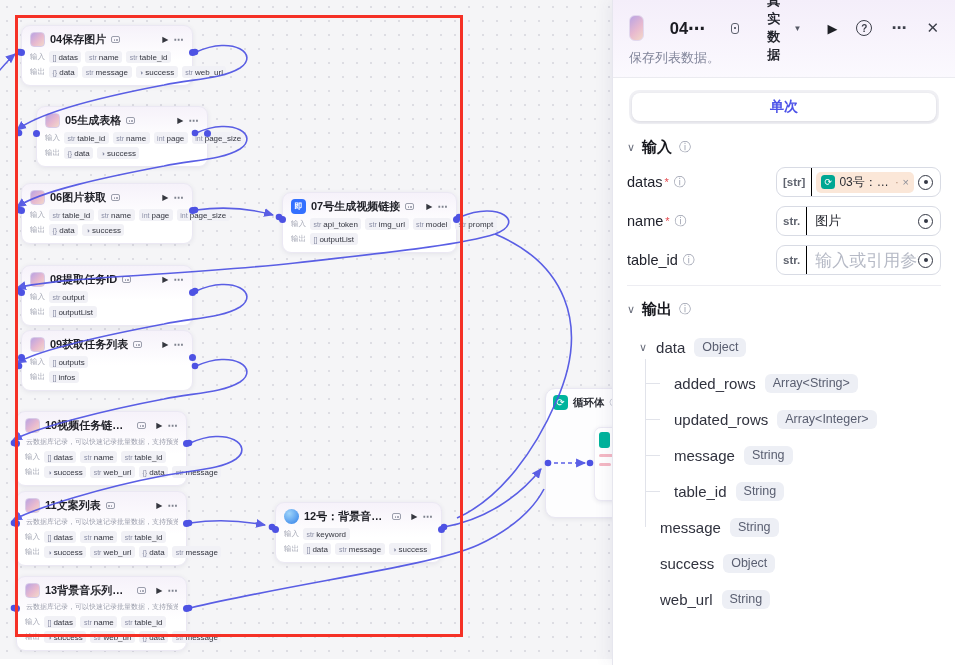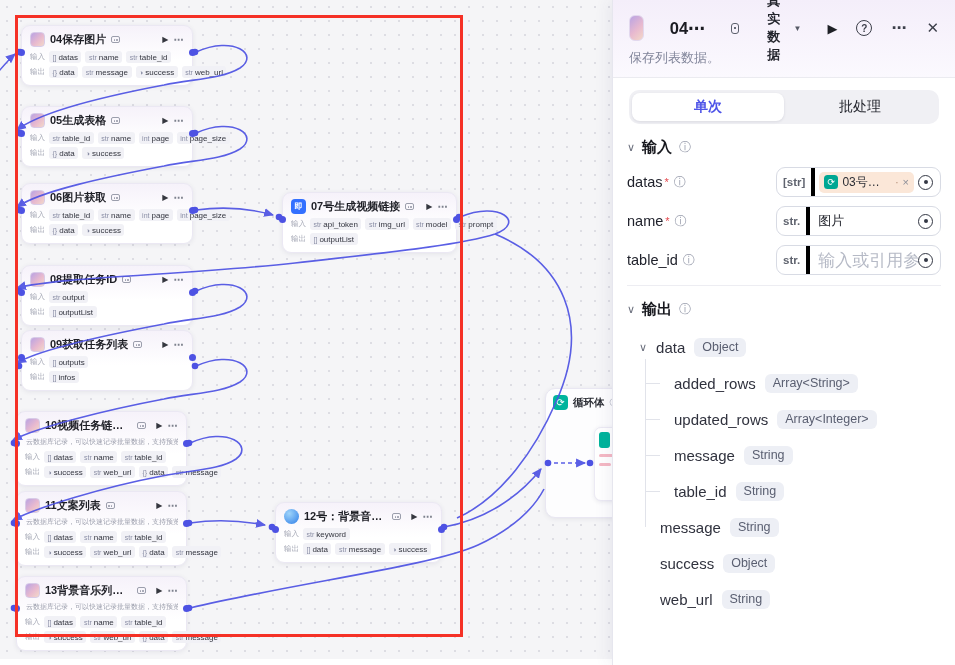--- a/index.html
+++ b/index.html
@@ -94,21 +94,21 @@
   .sec-title b { font-size:15px; color:#17181e; }
   .info-ic { font-size:12px; color:#9ca0af; cursor:pointer; font-style:normal; }
 
   .cols { display:grid; grid-template-columns:149px 1fr; margin-bottom:9px; }
   .cols span { font-size:13px; color:#9fa3b2; }
   .vrow { display:grid; grid-template-columns:149px 1fr; align-items:center; margin-bottom:9px; }
   .vname { font-size:14.5px; color:#20222c; display:flex; align-items:center; gap:5px; }
   .vname sup { color:#e5484d; font-size:11px; margin-left:-3px; }
   .vbox { height:30px; border:1px solid #d8dbe4; border-radius:9px; background:#fff;
     display:flex; align-items:center; overflow:hidden; }
-  .vpre { font-size:11.5px; font-weight:600; color:#60646f; padding:0 6px; border-right:4px solid #000000;
+  .vpre { font-size:11.5px; font-weight:600; color:#60646f; padding:0 6px; border-right:1px solid #000000;
     height:100%; display:flex; align-items:center; flex:0 0 auto; }
   .chip { display:flex; align-items:center; gap:4px; background:#fbe7d8; border-radius:5px;
     margin:0 4px; padding:2px 5px; font-size:12px; color:#2a2c33; min-width:0; cursor:pointer; }
   .chip-ic { width:14px; height:14px; border-radius:3.5px; background:#00a793; color:#fff; font-size:9px;
     display:flex; align-items:center; justify-content:center; flex:0 0 auto; }
   .chip-t { white-space:nowrap; overflow:hidden; text-overflow:ellipsis; }
   .chip-d { color:#b08a72; font-size:10px; }
   .chip-x { color:#8d8f99; font-size:11px; cursor:pointer; }
   .vtext { font-size:13px; color:#23252d; padding:0 8px; flex:1; }
   .vph { font-size:17px; color:#b6bac6; padding:0 8px; flex:1; white-space:nowrap; overflow:hidden; }
@@ -201,21 +201,21 @@
           <div class="n-row">
             <span class="io-lbl">输出</span>
             <span class="tag"><i>{}</i>data</span>
             <span class="tag"><i>str</i>message</span>
             <span class="tag"><i>◑</i>success</span>
             <span class="tag"><i>str</i>web_url</span>
           </div>
           <span class="port in" style="top: 23px;"></span>
           <span class="port out" style="top: 23px;"></span>
         </div>
-        <div class="node" style="left: 21px; top: 106px; width: 172px;">
+        <div class="node" style="left: 36px; top: 106px; width: 172px;">
           <div class="n-head">
             <span class="n-ico avatar"></span>
             <span class="n-title">05生成表格</span>
             <span class="note-ic"></span>
             <span class="n-sp"></span>
             <span class="n-play">▶</span>
             <span class="n-more">⋯</span>
           </div>
           <div class="n-row">
             <span class="io-lbl">输入</span>
@@ -452,21 +452,20 @@
           <span class="p-help">?</span>
           <span class="p-more">⋯</span>
           <span class="p-close">✕</span>
         </div>
       </div>
       <div class="p-sub">保存列表数据。</div>
     </div>
 
     <div class="tabs" id="tabs">
         <div class="tab active">单次</div>
-        <div class="tab">批处理</div>
       </div>
 
     <div class="sec">
       <div class="sec-title">
         <span class="chev">∨</span>
         <b>输入</b>
         <i class="info-ic">ⓘ</i>
       </div>
       <div id="vrows">
           <div class="vrow">

